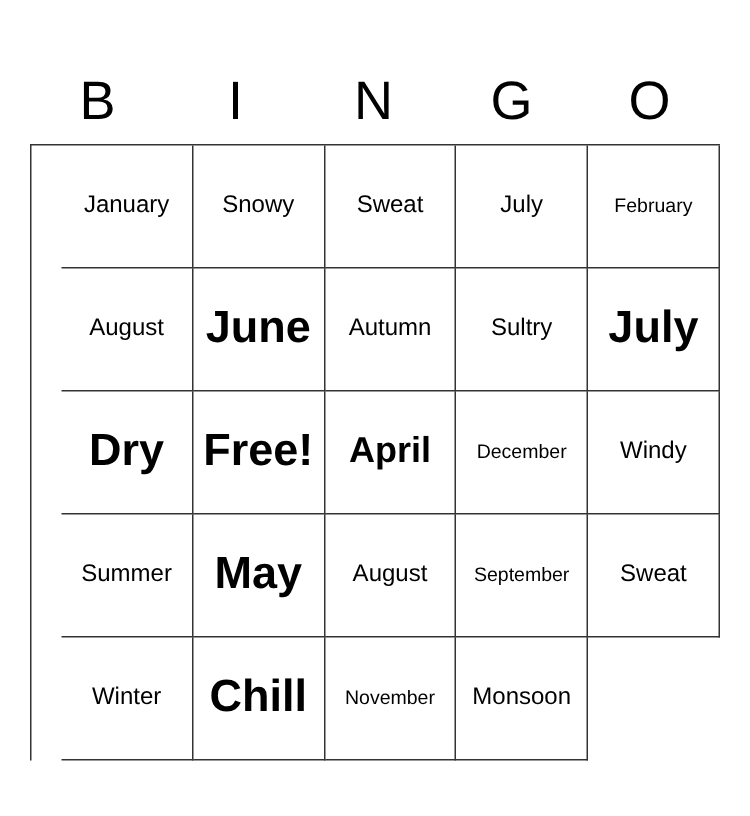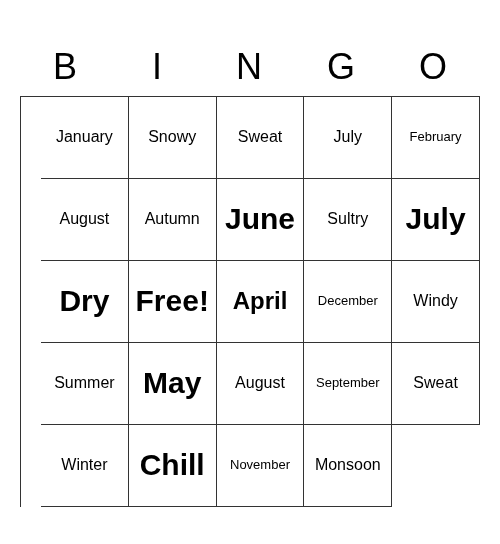--- a/index.html
+++ b/index.html
@@ -98,24 +98,24 @@
       <div class="bingo-cell">
         <span class="cell-text">July</span>
       </div>
       <div class="bingo-cell">
         <span class="cell-text small">February</span>
       </div>
       <div class="bingo-cell">
         <span class="cell-text">August</span>
       </div>
       <div class="bingo-cell">
-        <span class="cell-text">Autumn</span>
+        <span class="cell-text large">June</span>
       </div>
       <div class="bingo-cell">
-        <span class="cell-text large">June</span>
+        <span class="cell-text">Autumn</span>
       </div>
       <div class="bingo-cell">
         <span class="cell-text">Sultry</span>
       </div>
       <div class="bingo-cell">
         <span class="cell-text large">July</span>
       </div>
       <div class="bingo-cell">
         <span class="cell-text large">Dry</span>
       </div>

